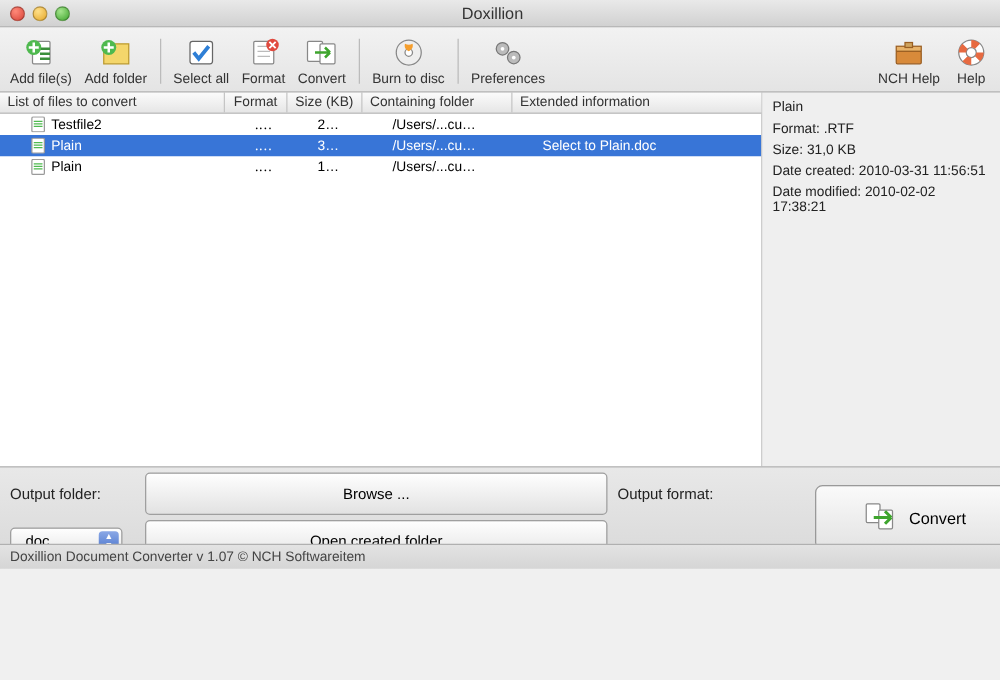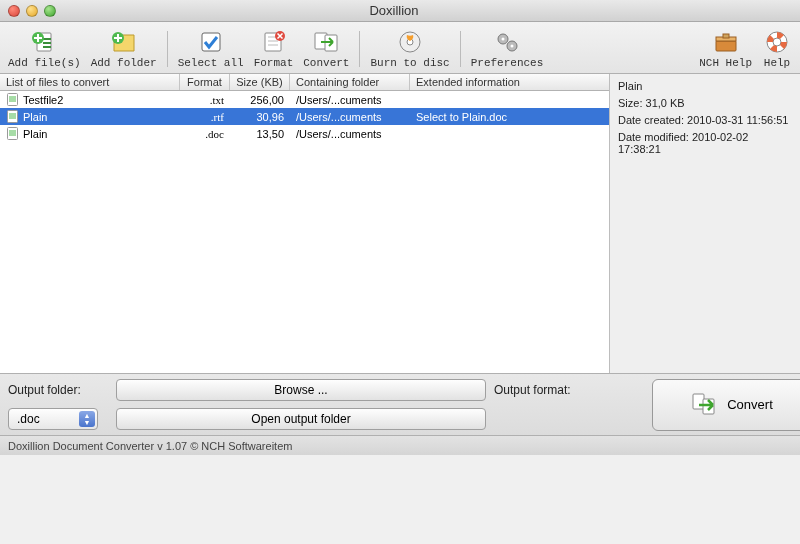--- a/index.html
+++ b/index.html
@@ -28,40 +28,40 @@
     border-bottom: 1px solid #b0b0b0;
     display: flex; align-items: flex-end;
     padding: 2px 4px 2px 4px;
     position: relative;
     font-size: 11px;
   }
   .tb-group-left { display: flex; gap: 2px; }
   .tb-group-right { position: absolute; right: 4px; bottom: 2px; display: flex; gap: 2px; }
   .tb-btn { display: flex; flex-direction: column; align-items: center; justify-content: flex-end; padding: 2px 4px; gap: 2px; cursor: default; border-radius: 3px; }
   .tb-icon { width: 30px; height: 26px; display: flex; align-items: center; justify-content: center; }
-  .tb-label { white-space: nowrap; color: #333; font-size: 11px; font-family: Liberation Mono, monospace; }
+  .tb-label { white-space: nowrap; color: #333; font-size: 11px; }
   .tb-sep { width: 1px; background: #bbb; margin: 4px 4px; align-self: stretch; }
 
   svg { display: block; }
 
   
   .main { display: flex; height: 299px; width: 100%; }
   .listpane { width: 610px; border-right: 1px solid #bdbdbd; background: #fff; display: flex; flex-direction: column; }
   .headers { display: flex; height: 17px; background: linear-gradient(#fbfbfb, #e6e6e6); border-bottom: 1px solid #b2b2b2; font-size: 11px; color: #333; }
   .hdr { border-right: 1px solid #c5c5c5; padding: 1px 6px; display: flex; align-items: center; overflow: hidden; }
   .hdr:last-child { border-right: none; }
   .col-name { width: 180px; }
   .col-fmt { width: 50px; justify-content: center; }
   .col-size { width: 60px; justify-content: center; }
   .col-folder { width: 120px; }
   .col-ext { flex: 1; }
   .rows { flex: 1; overflow: auto; }
   .row { display: flex; height: 17px; font-size: 11px; align-items: center; }
   .row.sel { background: #3875d7; color: #fff; }
-  .cell { padding: 0 6px; overflow: hidden; white-space: nowrap; text-overflow: ellipsis; }
+  .cell { padding: 0 24px; overflow: hidden; white-space: nowrap; text-overflow: ellipsis; }
   .cell.name { width: 180px; display: flex; align-items: center; gap: 4px; }
   .cell.fmt { width: 50px; text-align: right; font-family: Liberation Serif, serif; }
   .cell.size { width: 60px; text-align: right; }
   .cell.folder { width: 120px; }
   .cell.ext { flex: 1; }
   .doc-icon { width: 13px; height: 13px; }
 
   .infopane { flex: 1; background: #efefef; padding: 6px 8px; font-size: 11px; color: #222; }
   .infopane div { margin-bottom: 5px; }
 
@@ -98,21 +98,21 @@
     border-radius: 3px;
     display: flex; flex-direction: column; align-items: center; justify-content: center;
     font-size: 7px; color: #fff; line-height: 7px;
   }
   .btn {
     height: 22px;
     background: linear-gradient(#fefefe, #e2e2e2);
     border: 1px solid #9f9f9f;
     border-radius: 4px;
     display: flex; align-items: center; justify-content: center;
-    font-size: 12px; padding: 4px 10px; cursor: default;
+    font-size: 12px; padding: 16px 10px; cursor: default;
   }
   .convert-btn {
     grid-row: 1 / span 2;
     grid-column: 4;
     height: 52px;
     background: linear-gradient(#fafafa, #e3e3e3);
     border: 1px solid #999;
     border-radius: 6px;
     display: flex; align-items: center; justify-content: center; gap: 8px;
     font-size: 13px;
@@ -293,20 +293,21 @@
           </div>
           <div class="cell fmt">.doc</div>
           <div class="cell size">13,50</div>
           <div class="cell folder">/Users/...cuments</div>
           <div class="cell ext"></div>
         </div>
       </div>
   </div>
   <div class="infopane">
     <div>Plain</div>
+    <div>Format: .RTF</div>
     <div>Size: 31,0 KB</div>
     <div>Date created: 2010-03-31 11:56:51</div>
     <div>Date modified: 2010-02-02 17:38:21</div>
   </div>
 </div>
 
 <div class="bottom">
   <div class="lbl">Output folder:</div>
   <div class="btn">Browse ...</div>
 
@@ -321,19 +322,19 @@
     <span>Convert</span>
   </div>
 
   <div class="lbl">Output format:</div>
   <div style="display:flex;">
     <div class="dropdown short">
       <span>.doc</span>
       <span class="dd-arrows">▲<br>▼</span>
     </div>
   </div>
-  <div class="btn">Open output folder</div>
+  <div class="btn">Open created folder</div>
 </div>
 
 <div class="status">
   <div>Doxillion Document Converter v 1.07 © NCH Software</div>
   <div class="right">item</div>
 </div>
 
 </body></html>

